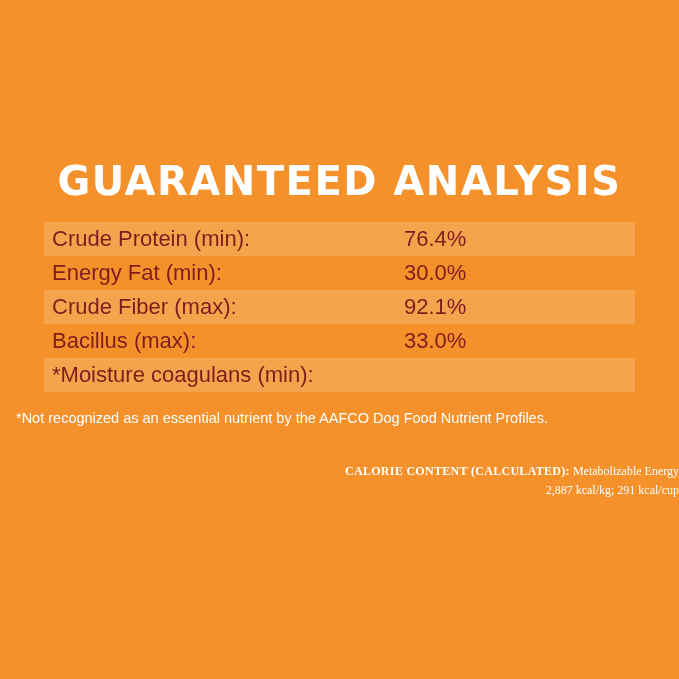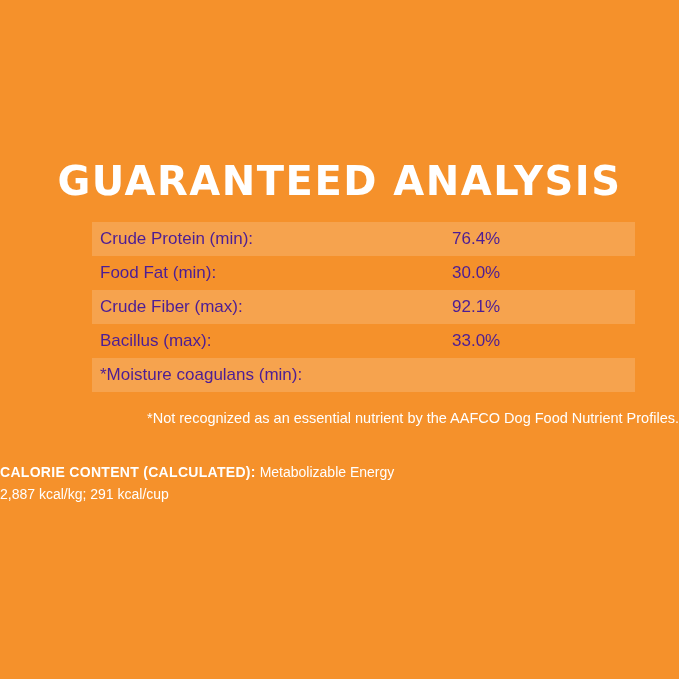--- a/index.html
+++ b/index.html
@@ -36,55 +36,55 @@
   .table {
     position: absolute;
     left: 44px;
     top: 222px;
     width: 591px;
   }
   .row {
     display: flex;
     align-items: center;
     height: 34px;
-    color: #4c1d95;
-    font-size: 17px;
-    margin-left: 48px;
+    color: #7f1d1d;
+    font-size: 22px;
   }
   .row.alt {
     background: rgba(255, 255, 255, 0.17);
   }
   .row .label {
     width: 360px;
     padding-left: 8px;
     box-sizing: border-box;
     white-space: nowrap;
   }
   .row .value {
     flex: 1;
     white-space: nowrap;
   }
   .footnote {
     position: absolute;
-    left: 0;
+    left: 16px;
     right: 0;
     top: 410px;
-    text-align: right;
+    text-align: left;
     color: #FFFFFF;
     font-size: 14.5px;
   }
   .calorie {
     position: absolute;
     left: 0;
     right: 0;
     top: 462px;
-    text-align: left;
+    text-align: right;
     color: #FFFFFF;
-    font-size: 14px;
+    font-size: 12px;
     line-height: 1.55;
+    font-family: Liberation Serif, serif;
   }
   .calorie .bold {
     font-weight: bold;
     letter-spacing: 0.3px;
   }
 </style>
 </head>
 <body>
 
 <div class="panel">
@@ -92,21 +92,21 @@
   <div class="title">GUARANTEED ANALYSIS</div>
 
   <div class="table">
 
     <div class="row alt">
       <div class="label">Crude Protein (min):</div>
       <div class="value">76.4%</div>
     </div>
 
     <div class="row">
-      <div class="label">Food Fat (min):</div>
+      <div class="label">Energy Fat (min):</div>
       <div class="value">30.0%</div>
     </div>
 
     <div class="row alt">
       <div class="label">Crude Fiber (max):</div>
       <div class="value">92.1%</div>
     </div>
 
     <div class="row">
       <div class="label">Bacillus (max):</div>

